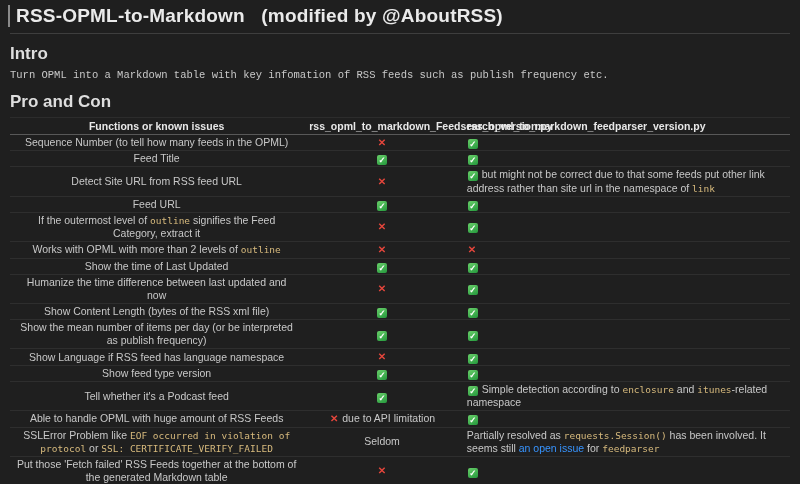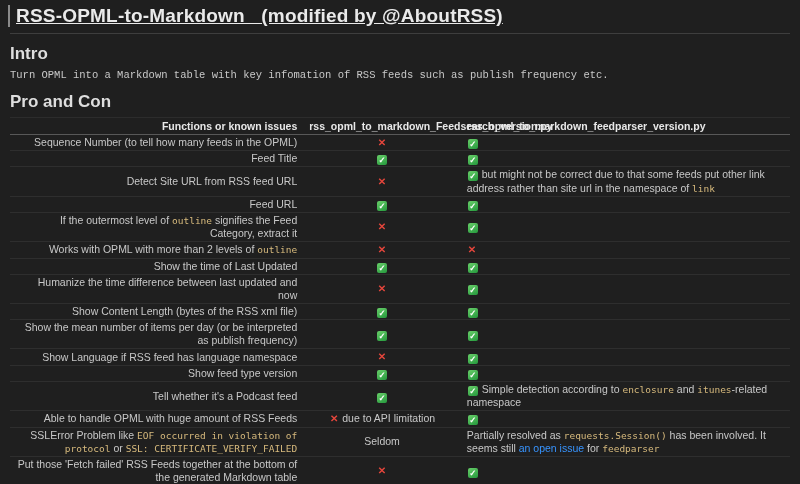--- a/index.html
+++ b/index.html
@@ -10,31 +10,31 @@
     color: #c8c8c8;
     font-family: "Liberation Sans", sans-serif;
     font-size: 10.5px;
   }
   .page { padding: 0 10px 0 10px; position: relative; }
 
   .h1-wrap { position: relative; border-bottom: 1px solid #3e3e3e; padding: 6px 0 6px 6px; }
   .active-line-bar { position: absolute; left: -2px; top: 5px; bottom: 6px; width: 2px; background: #8a8a8a; }
   h1.md-title {
     margin: 0; font-size: 19px; font-weight: 700; color: #eaeaea;
-    white-space: pre-wrap; letter-spacing: 0.2px; line-height: 1.1; text-decoration: underline;
+    white-space: pre-wrap; letter-spacing: 0.2px; line-height: 1.1;
   }
 
   .md-h { font-size: 17px; font-weight: 700; color: #dedede; margin: 10px 0 0 0; line-height: 1.2; }
   .md-p { margin: 5px 0 0 0; line-height: 1.25; color: #c8c8c8; font-family: Liberation Mono, monospace; }
 
   table.cmp { width: 100%; border-collapse: collapse; margin-top: 4px; table-layout: fixed; font-size: 10.5px; }
   col.w1 { width: 37.6%; } col.w2 { width: 20.2%; } col.w3 { width: 42.2%; }
   th { color: #e8e8e8; font-weight: 700; padding: 2px 6px; border-top: 1px solid #2c2c2c; border-bottom: 1px solid #585858; line-height: 1.15; }
   td { padding: 1px 6px; border-bottom: 1px solid #2e2e2e; line-height: 1.25; vertical-align: middle; }
-  .c1 { text-align: right; } .c2 { text-align: center; } .c3 { text-align: left; }
+  .c1 { text-align: center; } .c2 { text-align: center; } .c3 { text-align: left; }
 
   code.inline-code, .code-line {
     font-family: "DejaVu Sans Mono", monospace;
     color: #d7ba7d; font-size: 9.5px;
   }
 
   a.md-link { color: #3794ff; text-decoration: none; cursor: pointer; }
 
   .check {
     display: inline-block; width: 10px; height: 10px; border-radius: 2px;

